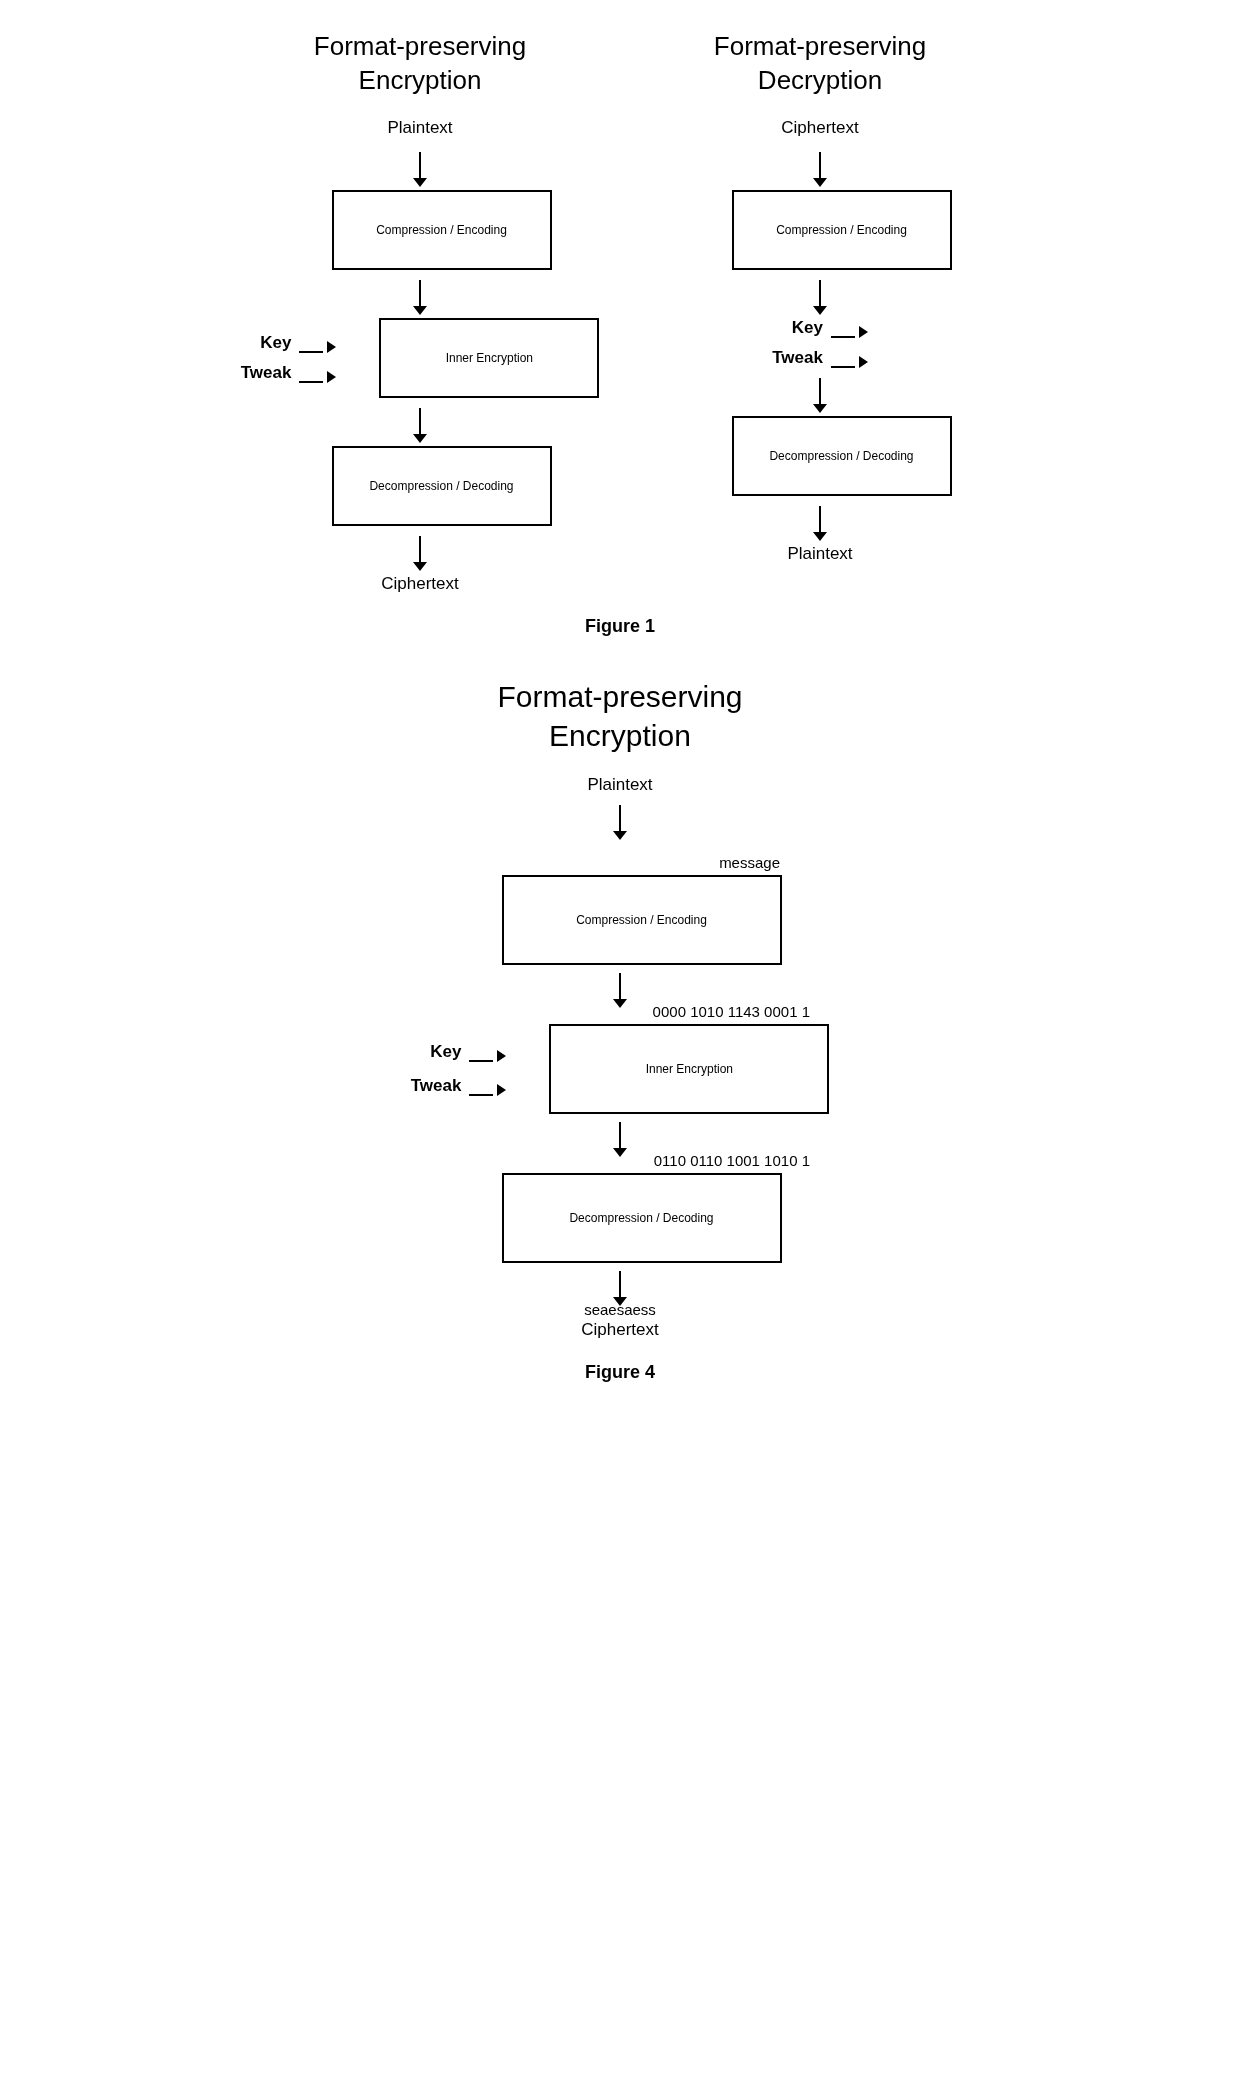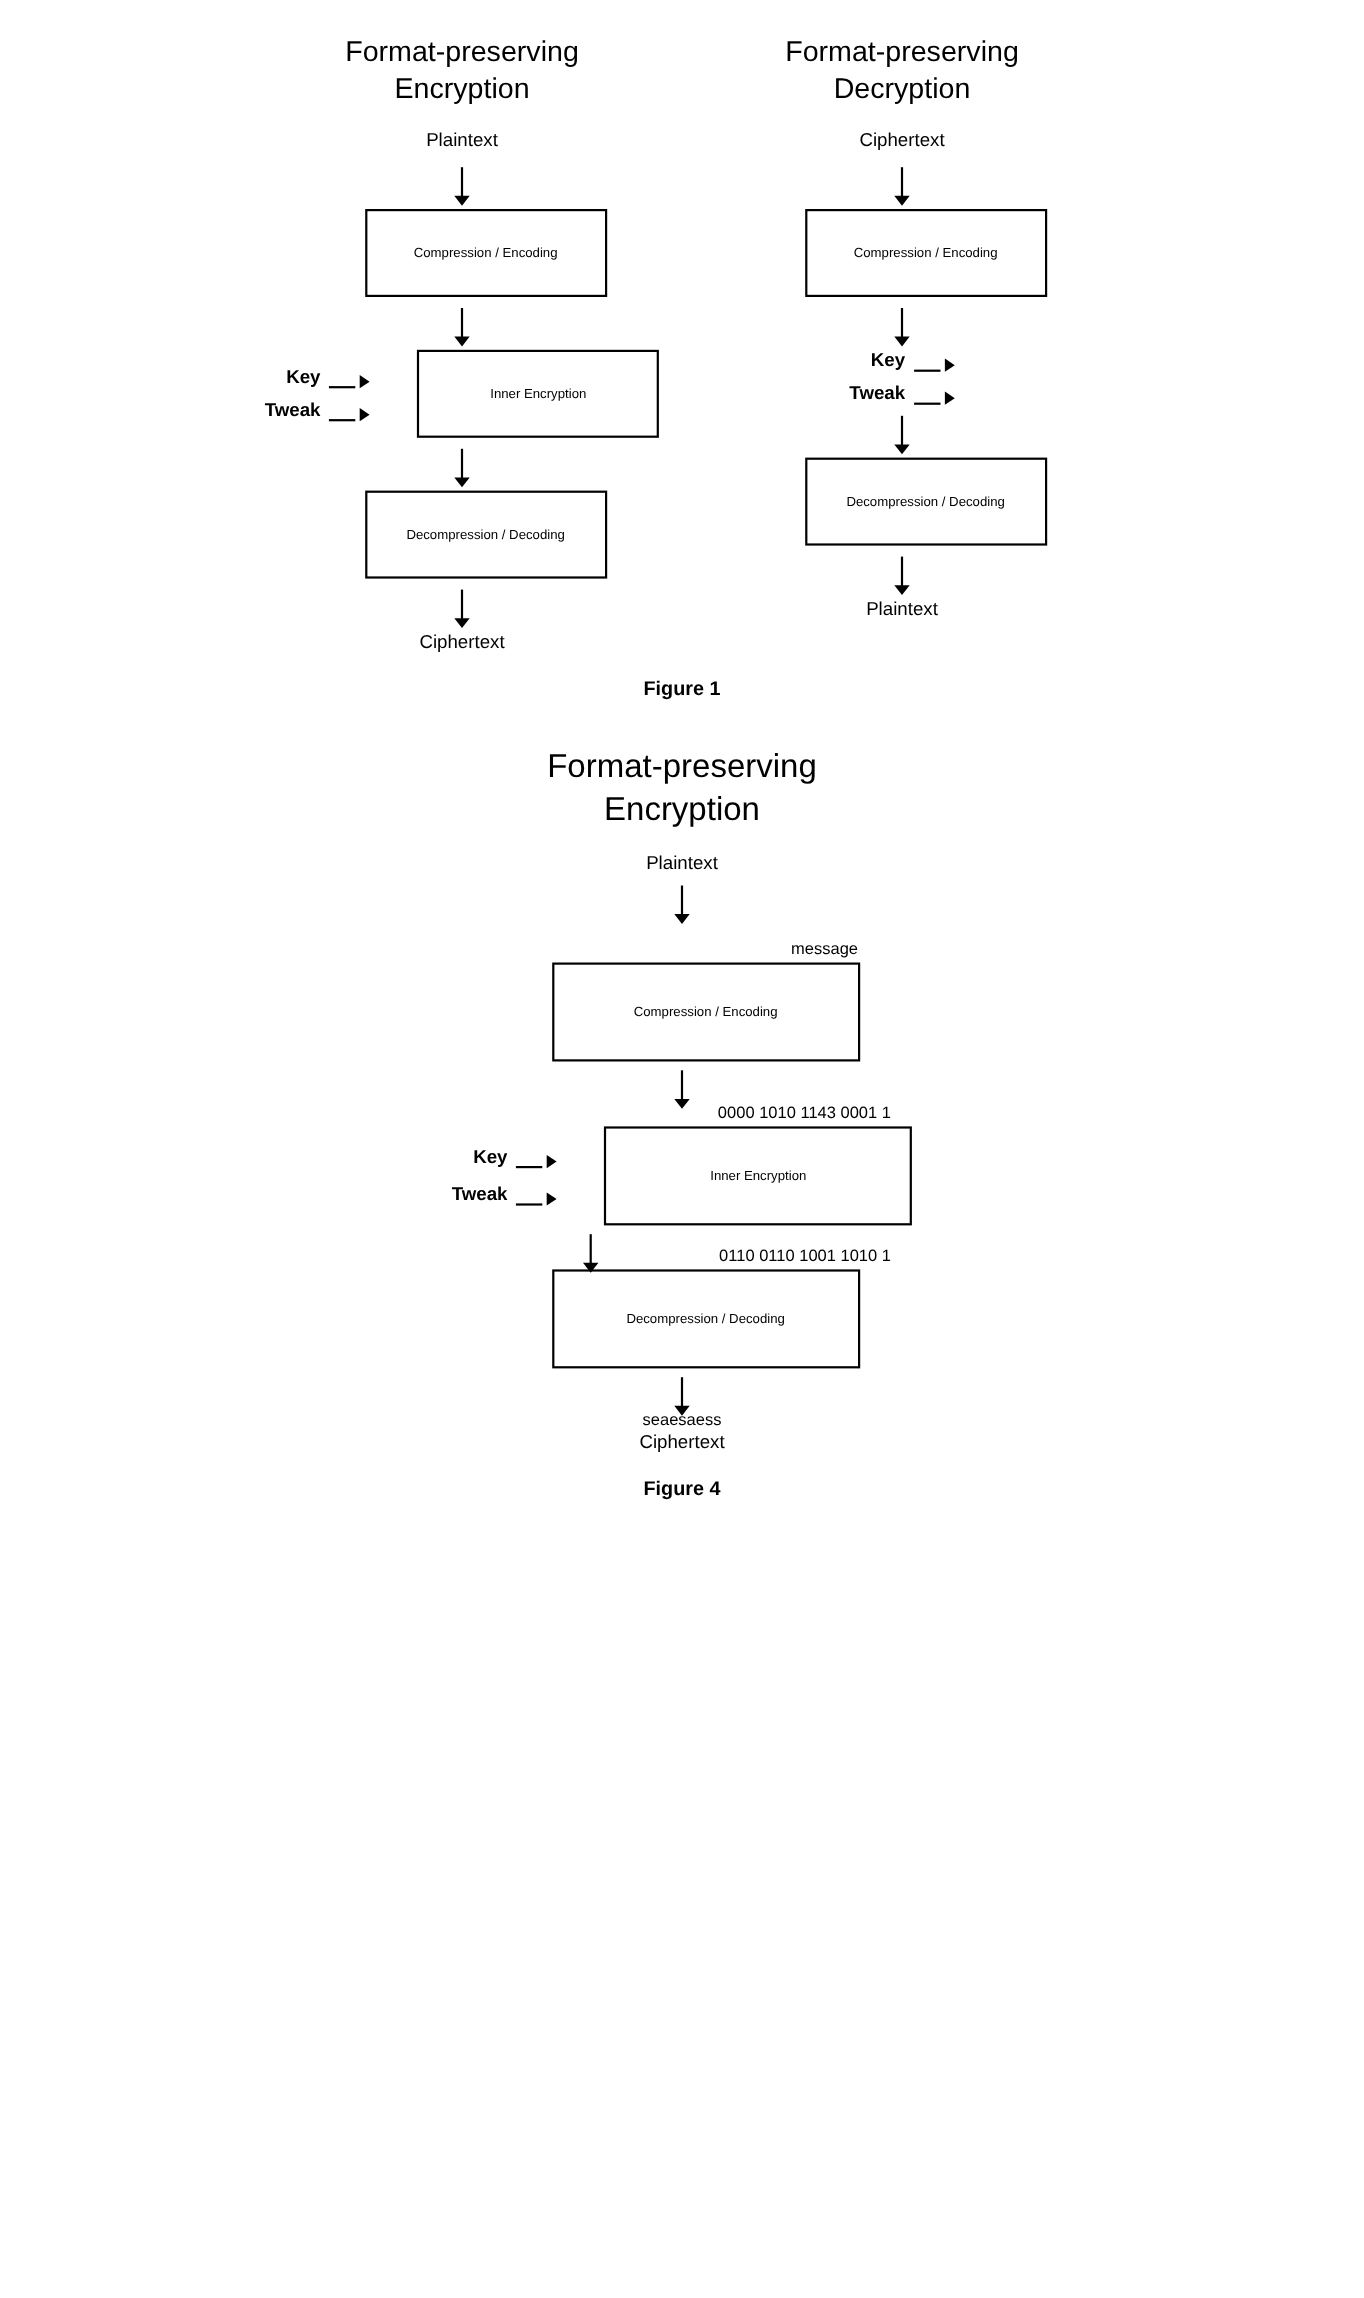--- a/index.html
+++ b/index.html
@@ -297,21 +297,21 @@
         <div class="input-row">
           <span class="input-text">Tweak</span>
           <span class="arrow-line-right"></span>
           <span class="arrow-right"></span>
         </div>
       </div>
       <div class="flow-box" style="width:280px; min-height:90px;">Inner
 Encryption</div>
     </div>
 
-    <div style="display:flex; align-items:center; width:100%;">
+    <div style="display:flex; flex-direction:column; align-items:center; width:100%;">
       <div style="position:relative; width:2px; height:28px; background:#000; margin:8px auto 0;">
         <div style="position:absolute; bottom:-7px; left:50%; transform:translateX(-50%); border-left:7px solid transparent; border-right:7px solid transparent; border-top:9px solid #000;"></div>
       </div>
       <div style="align-self:flex-end; margin-right:10px; font-size:15px; margin-top:2px;">0110 0110 1001 1010 1</div>
     </div>
 
     <div style="height:4px"></div>
     <div class="flow-box" style="width:280px; min-height:90px;">Decompression /
 Decoding</div>
 

